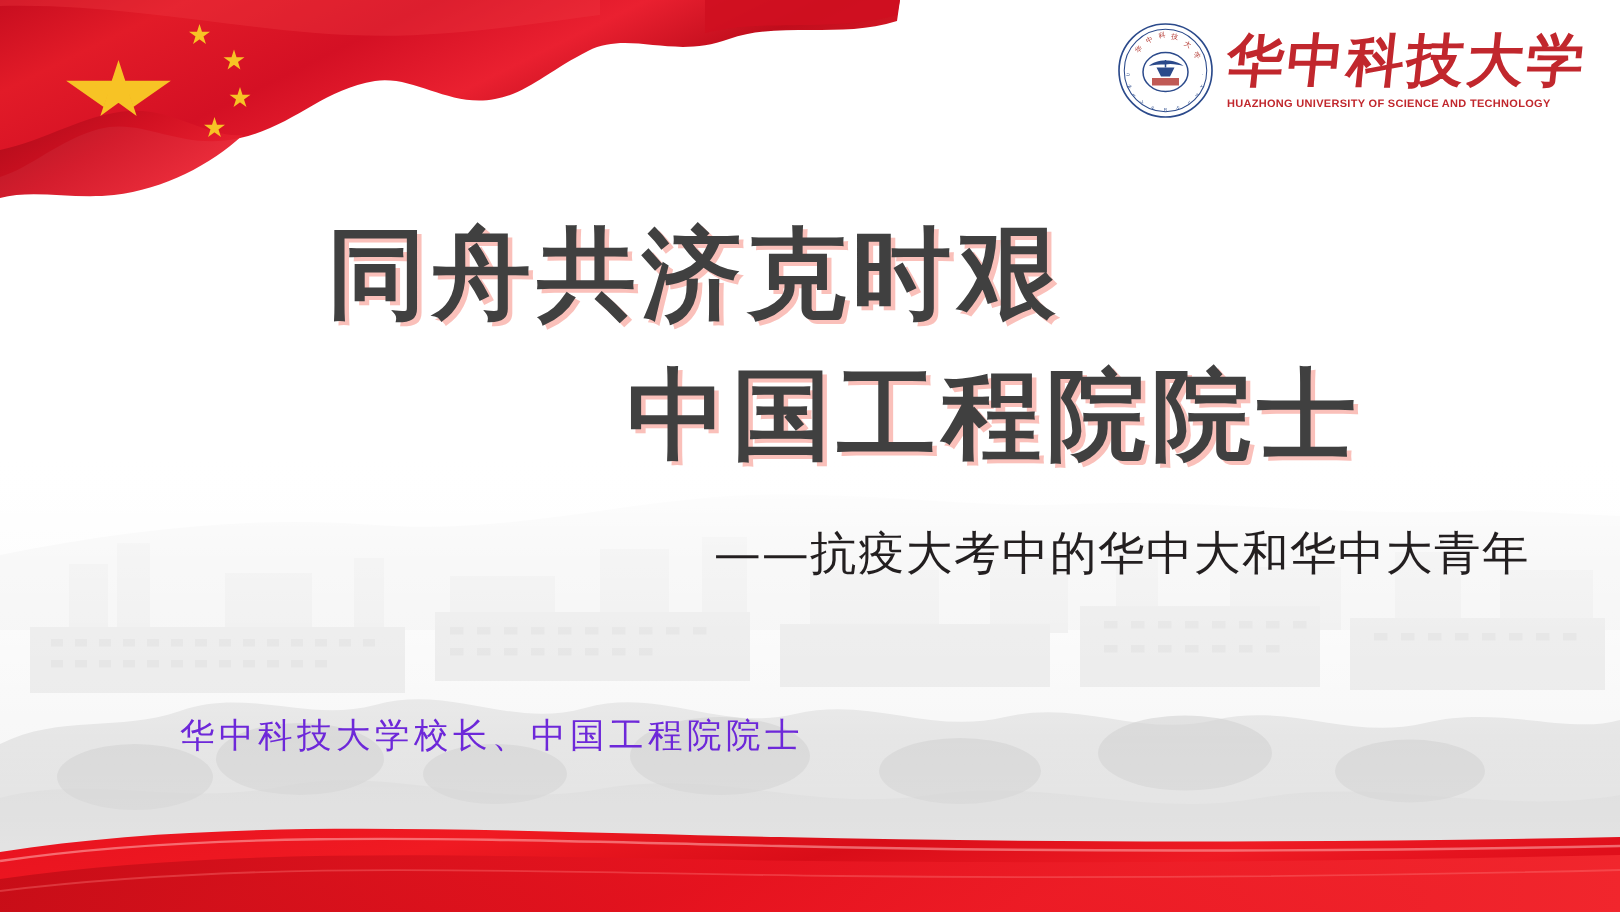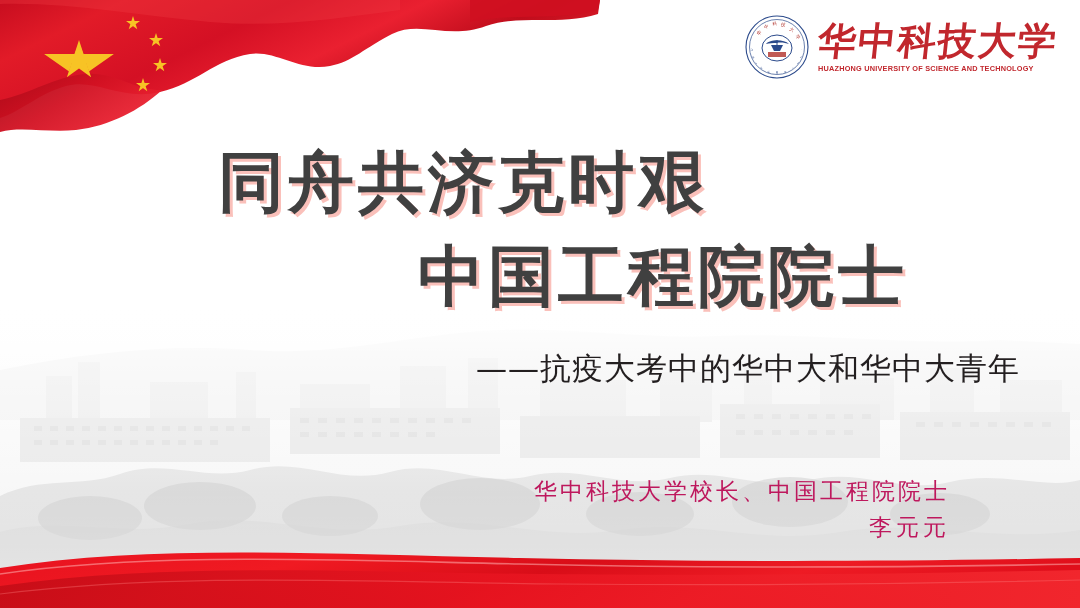--- a/index.html
+++ b/index.html
@@ -66,23 +66,23 @@
     position:absolute;left:0;top:348px;width:1020px;
     text-align:right;
     font-family:"DejaVu Serif","Liberation Serif",serif;
     font-weight:400;font-size:31px;color:#231f20;
     letter-spacing:1px;white-space:nowrap;
   }
 
   
   .presenter{
     position:absolute;left:120px;top:474px;width:830px;
-    text-align:right;
-    font-family:Liberation Sans, sans-serif;
-    color:#be185d;
+    text-align:left;
+    font-family:Liberation Serif, serif;
+    color:#6d28d9;
   }
   .presenter-role{font-size:23px;letter-spacing:3px;line-height:1.5;white-space:nowrap;}
   .presenter-name{font-size:23px;letter-spacing:4px;line-height:1.6;}
 </style>
 </head>
 <body>
 
 <div class="slide">
 
   <div class="campus">
@@ -312,21 +312,20 @@
 
   <div class="title-wrap">
     <div class="title-line title-1">同舟共济克时艰</div>
     <div class="title-line title-2">中国工程院院士</div>
   </div>
 
   <div class="subtitle">——抗疫大考中的华中大和华中大青年</div>
 
   <div class="presenter">
     <div class="presenter-role">华中科技大学校长、中国工程院院士</div>
-    <div class="presenter-name">李元元</div>
   </div>
 
   <svg class="ribbon" viewBox="0 0 1080 80" preserveAspectRatio="none" aria-hidden="true">
     <defs>
       <linearGradient id="ribg" x1="0" y1="0" x2="1" y2="0.2">
         <stop offset="0%" stop-color="#e8121f"></stop>
         <stop offset="30%" stop-color="#f01a22"></stop>
         <stop offset="55%" stop-color="#d90d18"></stop>
         <stop offset="78%" stop-color="#ee1b24"></stop>
         <stop offset="100%" stop-color="#e00f1b"></stop>

